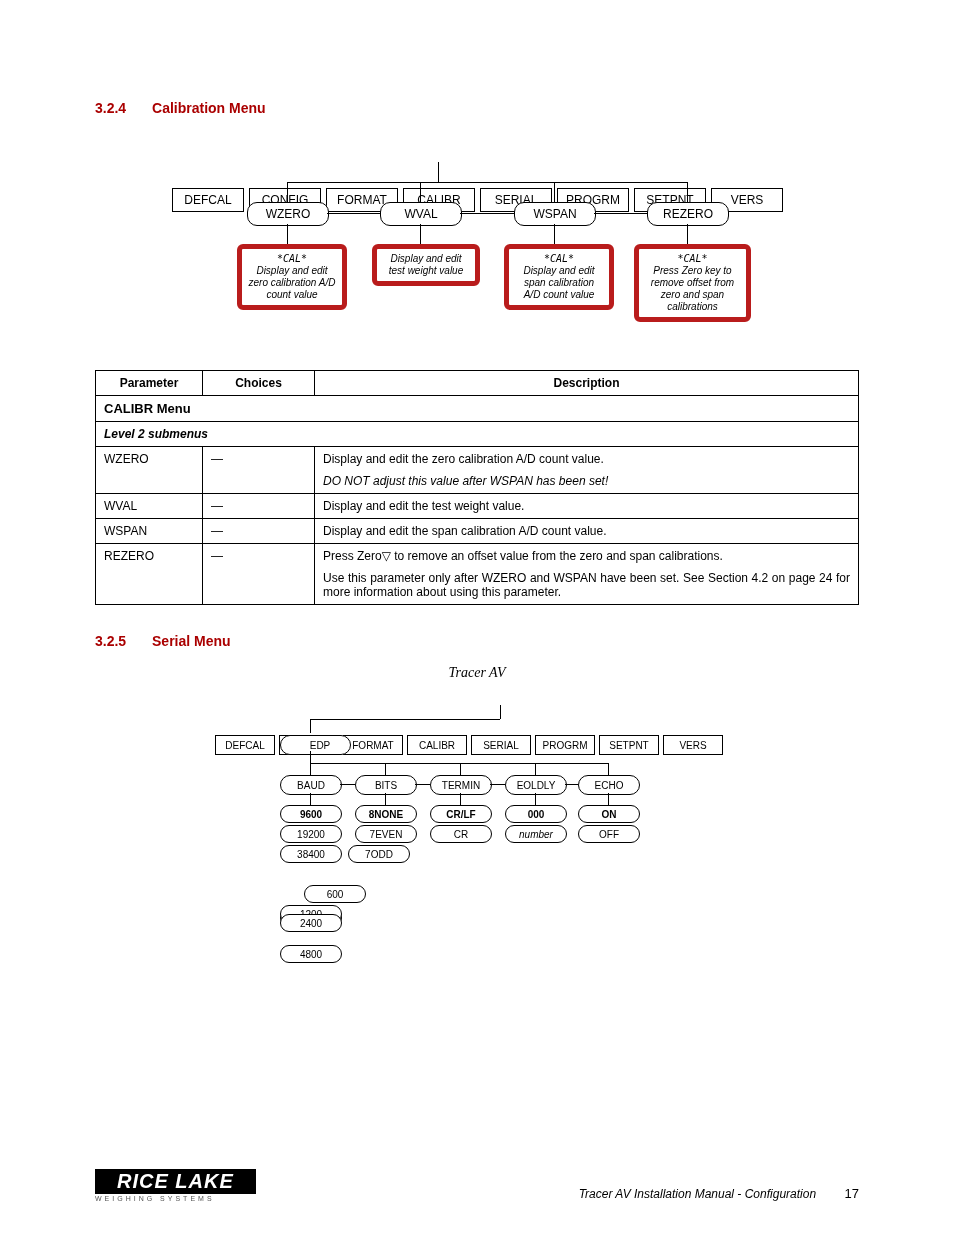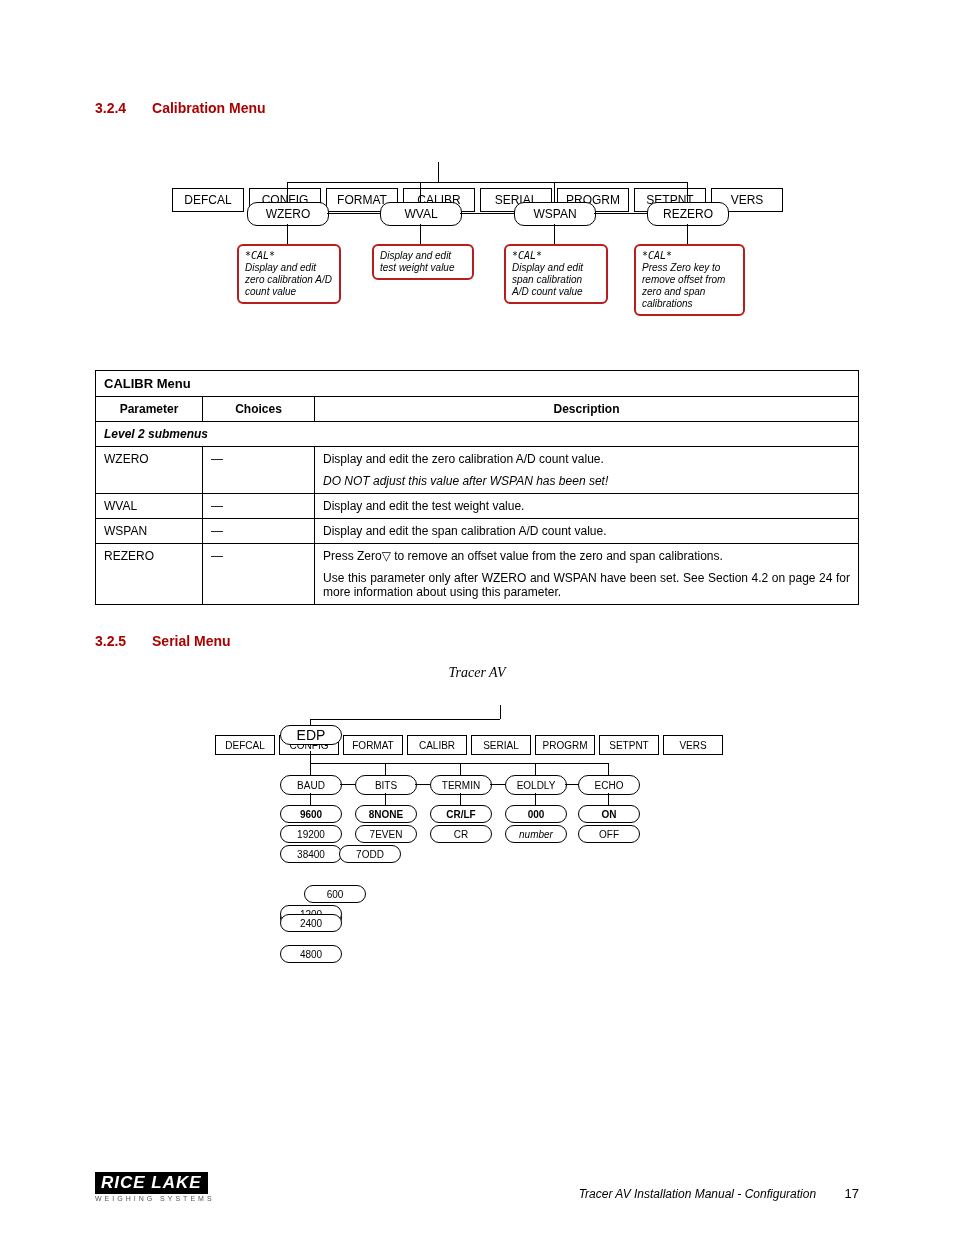--- a/index.html
+++ b/index.html
@@ -38,22 +38,23 @@
     border-radius:10px;
     text-align:center;
     font-size:12px;
     position:absolute;
     display:flex;
     align-items:center;
     justify-content:center;
     background:#fff;
   }
   .note-box{
-    border:2px solid #b91c1c;
+    border:5px solid #b91c1c;
     border-radius:6px;
+    text-align:center;
     font-size:10px;
     font-style:italic;
     position:absolute;
     padding:4px 6px;
     background:#fff;
     line-height:1.2;
   }
   .hline{position:absolute;border-top:1px solid #000;height:0;}
   .vline{position:absolute;border-left:1px solid #000;width:0;}
   
@@ -102,23 +103,23 @@
   .footer{
     position:absolute;
     left:95px;right:95px;bottom:33px;
     display:flex;align-items:flex-end;justify-content:space-between;
   }
   .logo{font-family:Arial;}
   .logo .band{
     display:inline-block;
     background:#000;color:#fff;
     font-weight:900;
-    font-size:17px;
+    font-size:20px;
     letter-spacing:1px;
-    padding:1px 6px;
+    padding:1px 22px;
     font-style:italic;
   }
   .logo .sub{
     font-size:7px;
     letter-spacing:3px;
     color:#555;
     margin-top:1px;
   }
   .footer .doc{
     font-style:italic;
@@ -185,27 +186,27 @@
   </div>
   <div class="note-box" style="left:462px;top:104px;width:95px;">
     <span style="font-family:monospace">*CAL*</span><br>
     <span>Press Zero key to remove offset from zero and span calibrations</span>
   </div>
 </div>
 
 <table class="param">
   <tbody>
       <tr>
-        <th class="title" colspan="3">CALIBR Menu</th>
-      </tr>
-  <tr>
     <th class="hd" style="width:90px;">Parameter</th>
     <th class="hd" style="width:95px;">Choices</th>
     <th class="hd">Description</th>
   </tr>
+  <tr>
+        <th class="title" colspan="3">CALIBR Menu</th>
+      </tr>
   <tr>
         <td class="lvl" colspan="3">Level 2 submenus</td>
       </tr>
   <tr>
     <td>WZERO</td>
     <td>—</td>
     <td>
       <span>Display and edit the zero calibration A/D count value.</span>
       <div style="height:8px"></div>
       <span class="em">DO NOT adjust this value after WSPAN has been set!</span>
@@ -246,21 +247,21 @@
   <div class="box" style="left:128px;top:0;width:58px;height:18px;font-size:10px;">FORMAT</div>
   <div class="box" style="left:192px;top:0;width:58px;height:18px;font-size:10px;">CALIBR</div>
   <div class="box" style="left:256px;top:0;width:58px;height:18px;font-size:10px;">SERIAL</div>
   <div class="box" style="left:320px;top:0;width:58px;height:18px;font-size:10px;">PROGRM</div>
   <div class="box" style="left:384px;top:0;width:58px;height:18px;font-size:10px;">SETPNT</div>
   <div class="box" style="left:448px;top:0;width:58px;height:18px;font-size:10px;">VERS</div>
 
   <div class="vline" style="left:285px;top:18px;height:14px;"></div>
   <div class="hline" style="left:95px;top:32px;width:190px;"></div>
   <div class="vline" style="left:95px;top:32px;height:14px;"></div>
-  <div class="rbox" style="left:65px;top:38px;width:60px;height:18px;font-size:14px;">EDP</div>
+  <div class="rbox" style="left:65px;top:48px;width:60px;height:18px;font-size:10px;padding-left:9px;">EDP</div>
   <div class="vline" style="left:95px;top:64px;height:12px;"></div>
 
   <div class="hline" style="left:95px;top:76px;width:298px;"></div>
   <div class="vline" style="left:95px; top:76px;height:12px;"></div>
   <div class="vline" style="left:170px;top:76px;height:12px;"></div>
   <div class="vline" style="left:245px;top:76px;height:12px;"></div>
   <div class="vline" style="left:320px;top:76px;height:12px;"></div>
   <div class="vline" style="left:393px;top:76px;height:12px;"></div>
 
   <div class="rbox" style="left:65px; top:88px;width:60px;height:18px;font-size:10px;">BAUD</div>
@@ -284,21 +285,21 @@
   <div class="opt" style="left:65px;top:138px;width:60px;">19200</div>
   <div class="opt" style="left:65px;top:158px;width:60px;">38400</div>
   <div class="opt" style="left:65px;top:178px;width:60px;margin-top:44px;">300</div>
   <div class="opt" style="left:65px;top:198px;width:60px;margin-left:24px;">600</div>
   <div class="opt" style="left:65px;top:218px;width:60px;">1200</div>
   <div class="opt" style="left:65px;top:227px;width:60px;">2400</div>
   <div class="opt" style="left:65px;top:258px;width:60px;">4800</div>
 
   <div class="opt bold" style="left:140px;top:118px;width:60px;">8NONE</div>
   <div class="opt" style="left:140px;top:138px;width:60px;">7EVEN</div>
-  <div class="opt" style="left:124px;top:158px;width:60px;">7ODD</div>
+  <div class="opt" style="left:133px;top:158px;width:60px;">7ODD</div>
 
   <div class="opt bold" style="left:215px;top:118px;width:60px;">CR/LF</div>
   <div class="opt" style="left:215px;top:138px;width:60px;">CR</div>
 
   <div class="opt bold" style="left:290px;top:118px;width:60px;">000</div>
   <div class="opt" style="left:290px;top:138px;width:60px;font-style:italic;">number</div>
 
   <div class="opt bold" style="left:363px;top:118px;width:60px;">ON</div>
   <div class="opt" style="left:363px;top:138px;width:60px;">OFF</div>
 </div>

